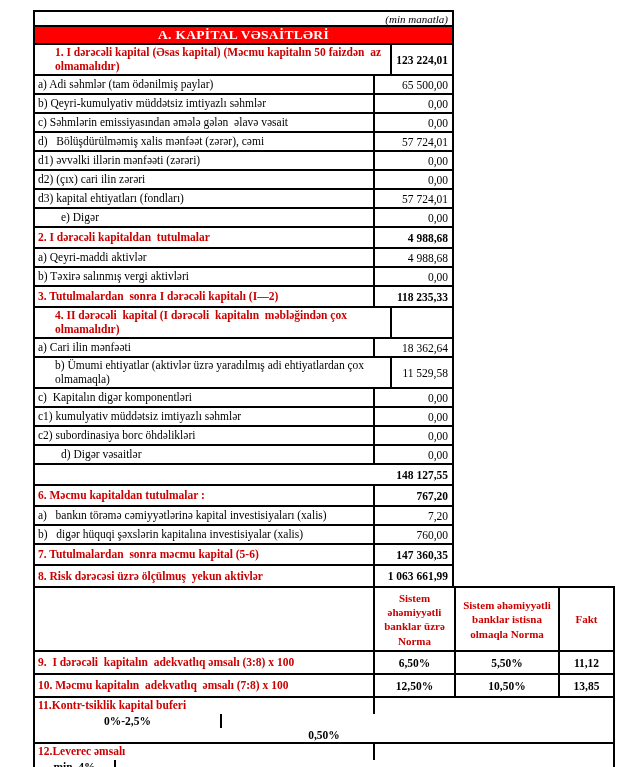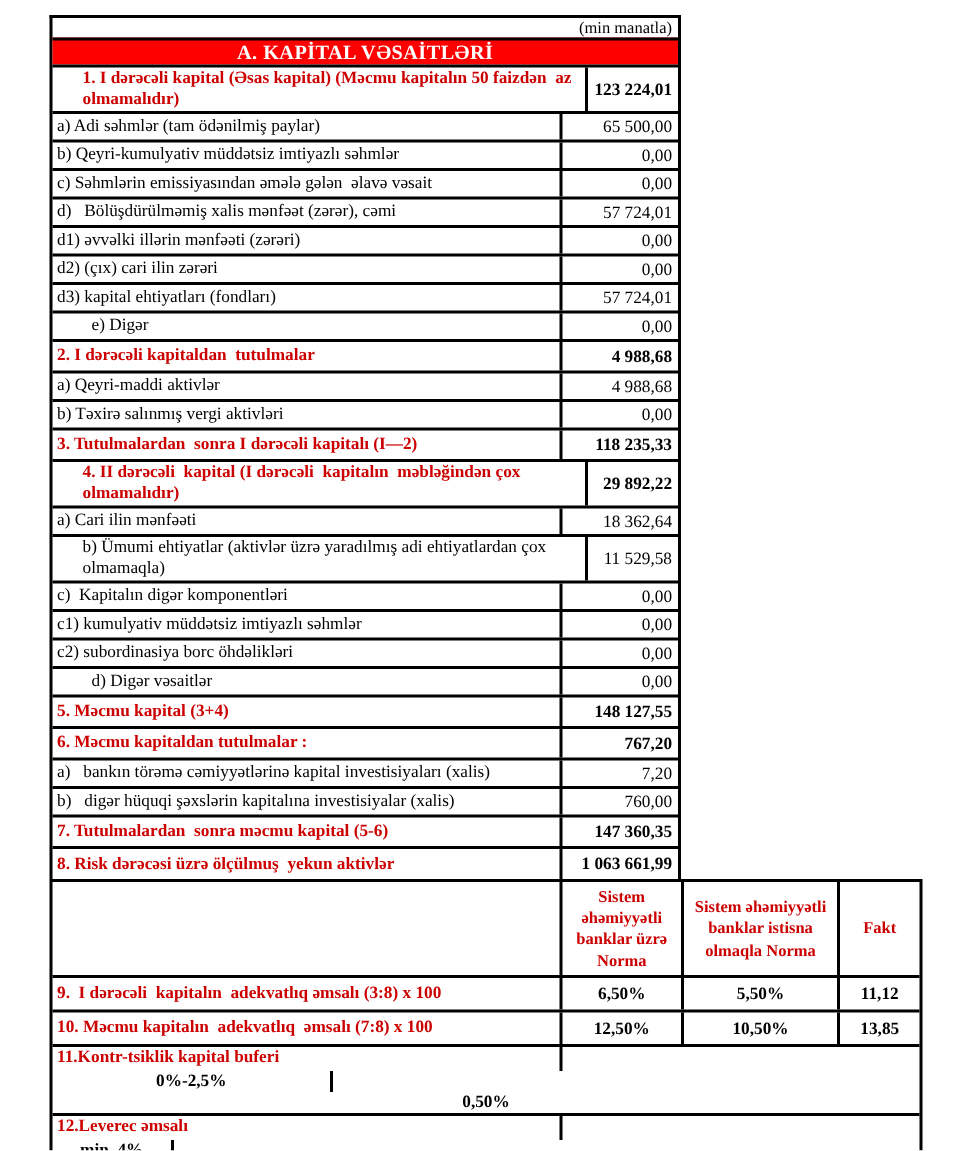--- a/index.html
+++ b/index.html
@@ -28,20 +28,21 @@
     border-bottom: none;
   }
   .row { display: flex; align-items: stretch; }
   .row + .row { border-top: 2px solid #000; }
 
   .unit-row {
     min-height: 13px;
     justify-content: flex-end;
     align-items: center;
     padding: 0 4px;
+    font-style: italic;
     font-size: 11px;
   }
   .banner-row {
     min-height: 17px;
     background: #FF0000;
     color: #ffffff;
     font-weight: bold;
     font-size: 13.5px;
     justify-content: center;
     align-items: center;
@@ -180,21 +181,20 @@
       <div class="row h1">
         <div class="lbl">b) Təxirə salınmış vergi aktivləri</div>
         <div class="val">0,00</div>
       </div>
       <div class="row hs sec">
         <div class="lbl">3. Tutulmalardan  sonra I dərəcəli kapitalı (I—2)</div>
         <div class="val">118 235,33</div>
       </div>
       <div class="row h2 sec">
         <div class="lbl">4. II dərəcəli  kapital (I dərəcəli  kapitalın  məbləğindən çox olmamalıdır)</div>
-        <div class="val">29 892,22</div>
       </div>
       <div class="row h1">
         <div class="lbl">a) Cari ilin mənfəəti</div>
         <div class="val">18 362,64</div>
       </div>
       <div class="row h2">
         <div class="lbl">b) Ümumi ehtiyatlar (aktivlər üzrə yaradılmış adi ehtiyatlardan çox olmamaqla)</div>
         <div class="val">11 529,58</div>
       </div>
       <div class="row h1">
@@ -207,21 +207,20 @@
       </div>
       <div class="row h1">
         <div class="lbl">c2) subordinasiya borc öhdəlikləri</div>
         <div class="val">0,00</div>
       </div>
       <div class="row h1 ind">
         <div class="lbl">d) Digər vəsaitlər</div>
         <div class="val">0,00</div>
       </div>
       <div class="row hs sec">
-        <div class="lbl">5. Məcmu kapital (3+4)</div>
         <div class="val">148 127,55</div>
       </div>
       <div class="row hs sec">
         <div class="lbl">6. Məcmu kapitaldan tutulmalar :</div>
         <div class="val">767,20</div>
       </div>
       <div class="row h1">
         <div class="lbl">a)   bankın törəmə cəmiyyətlərinə kapital investisiyaları (xalis)</div>
         <div class="val">7,20</div>
       </div>

